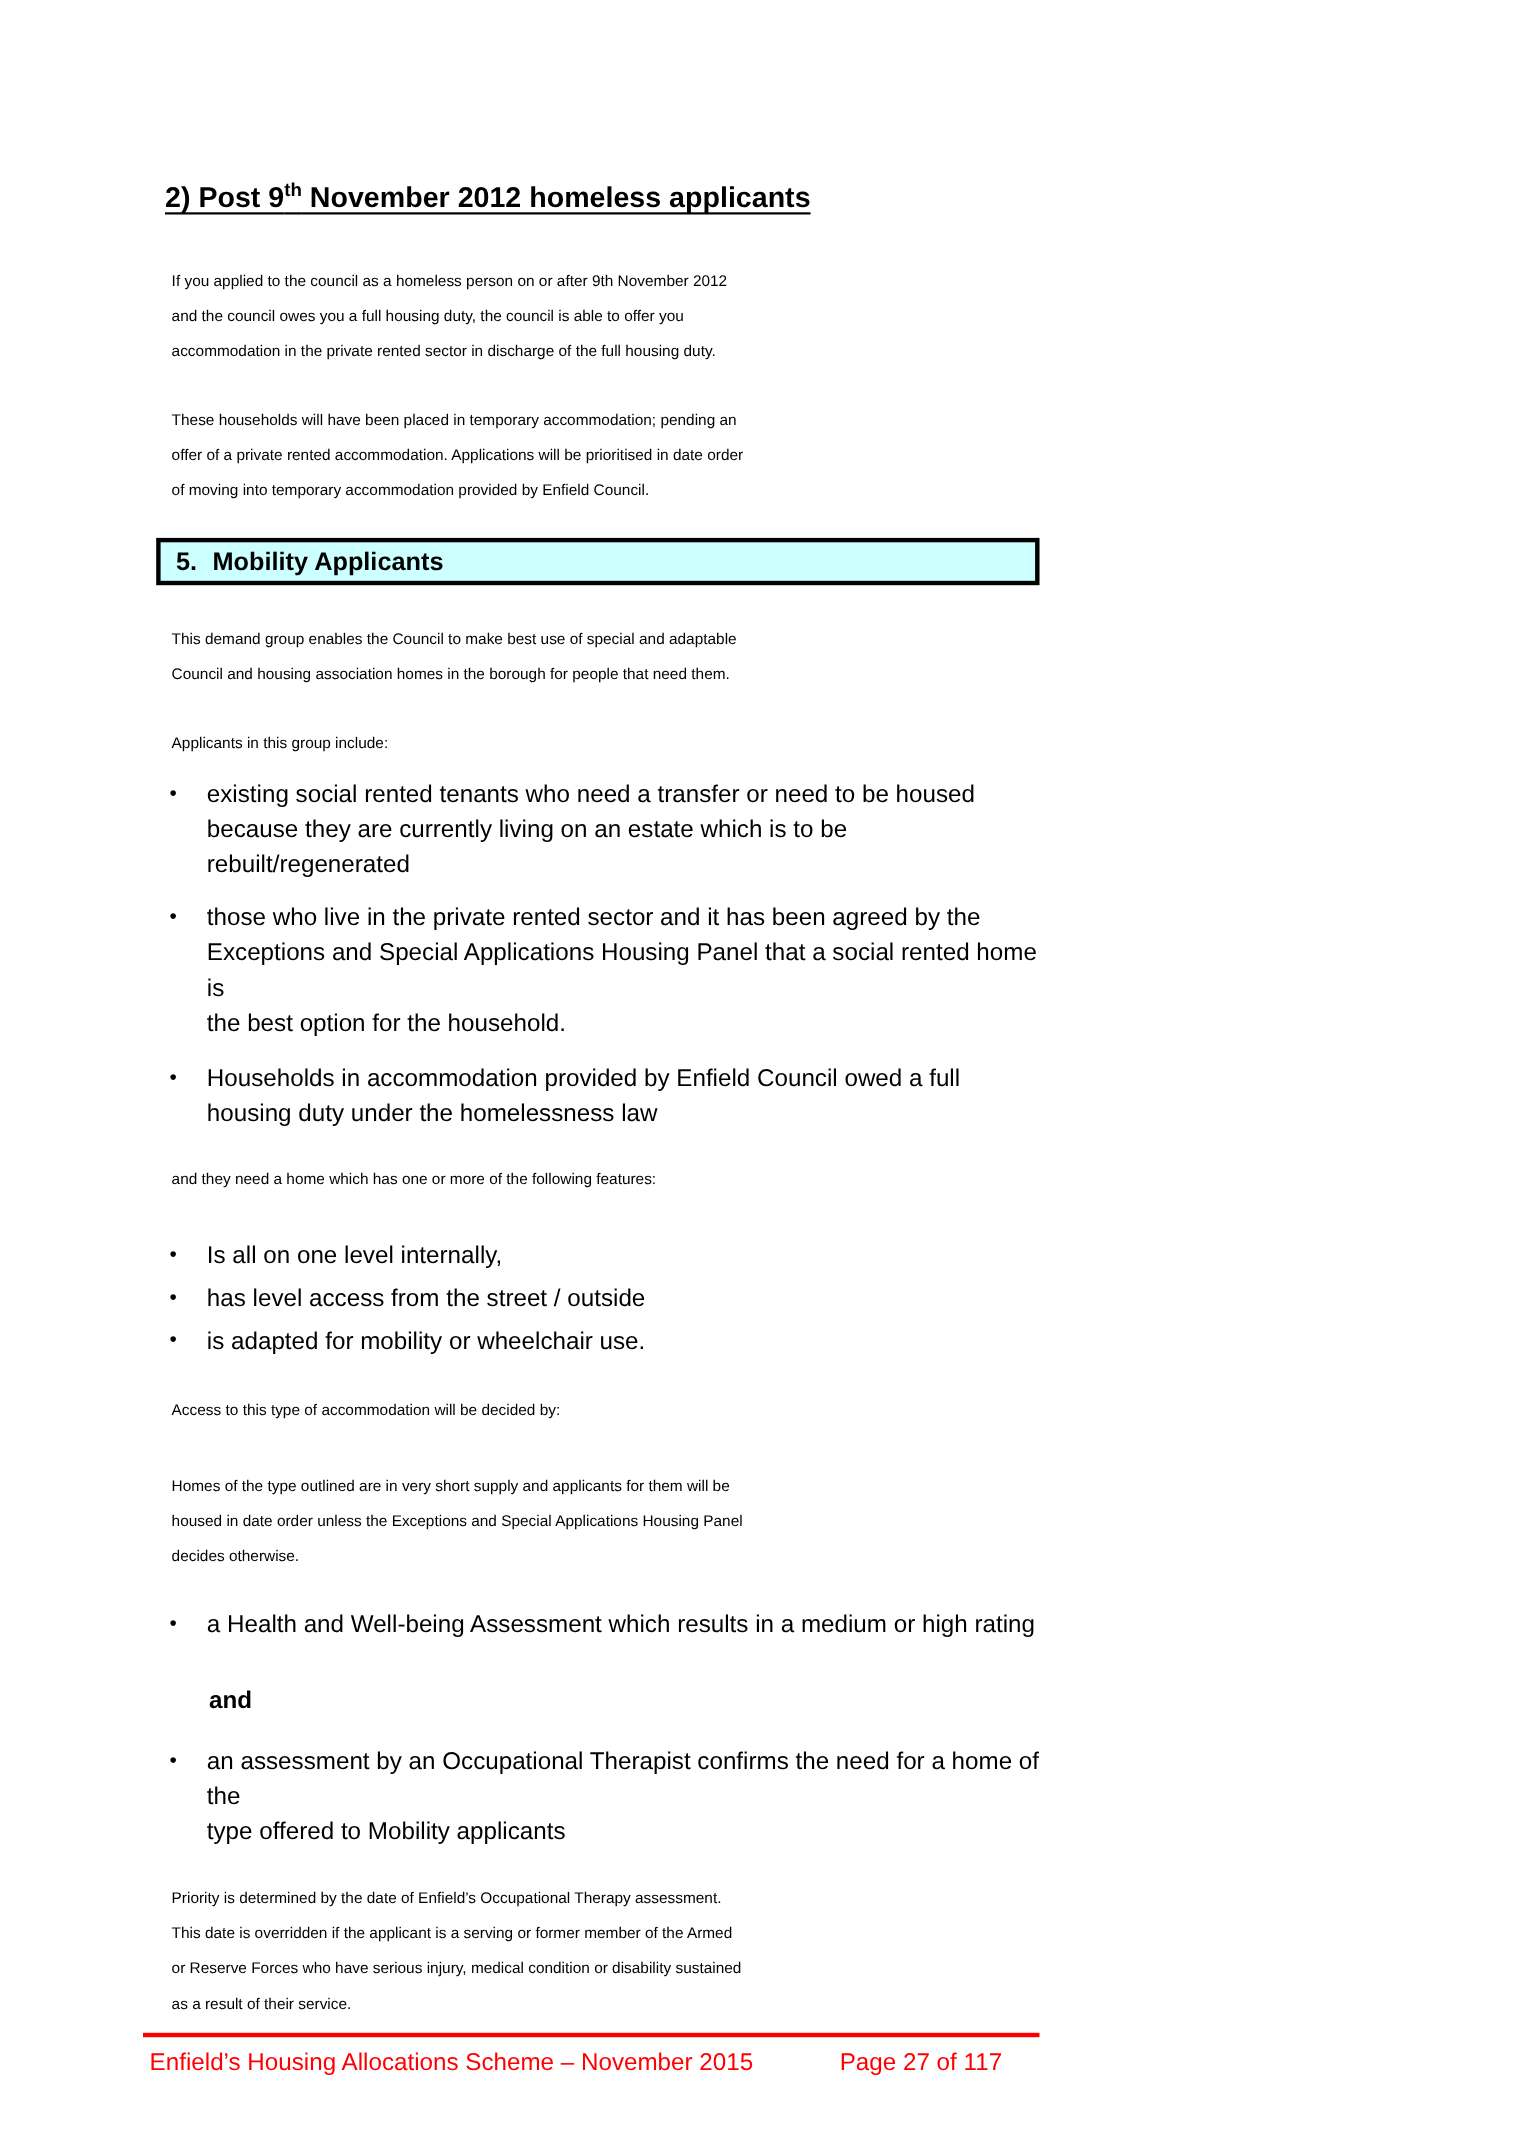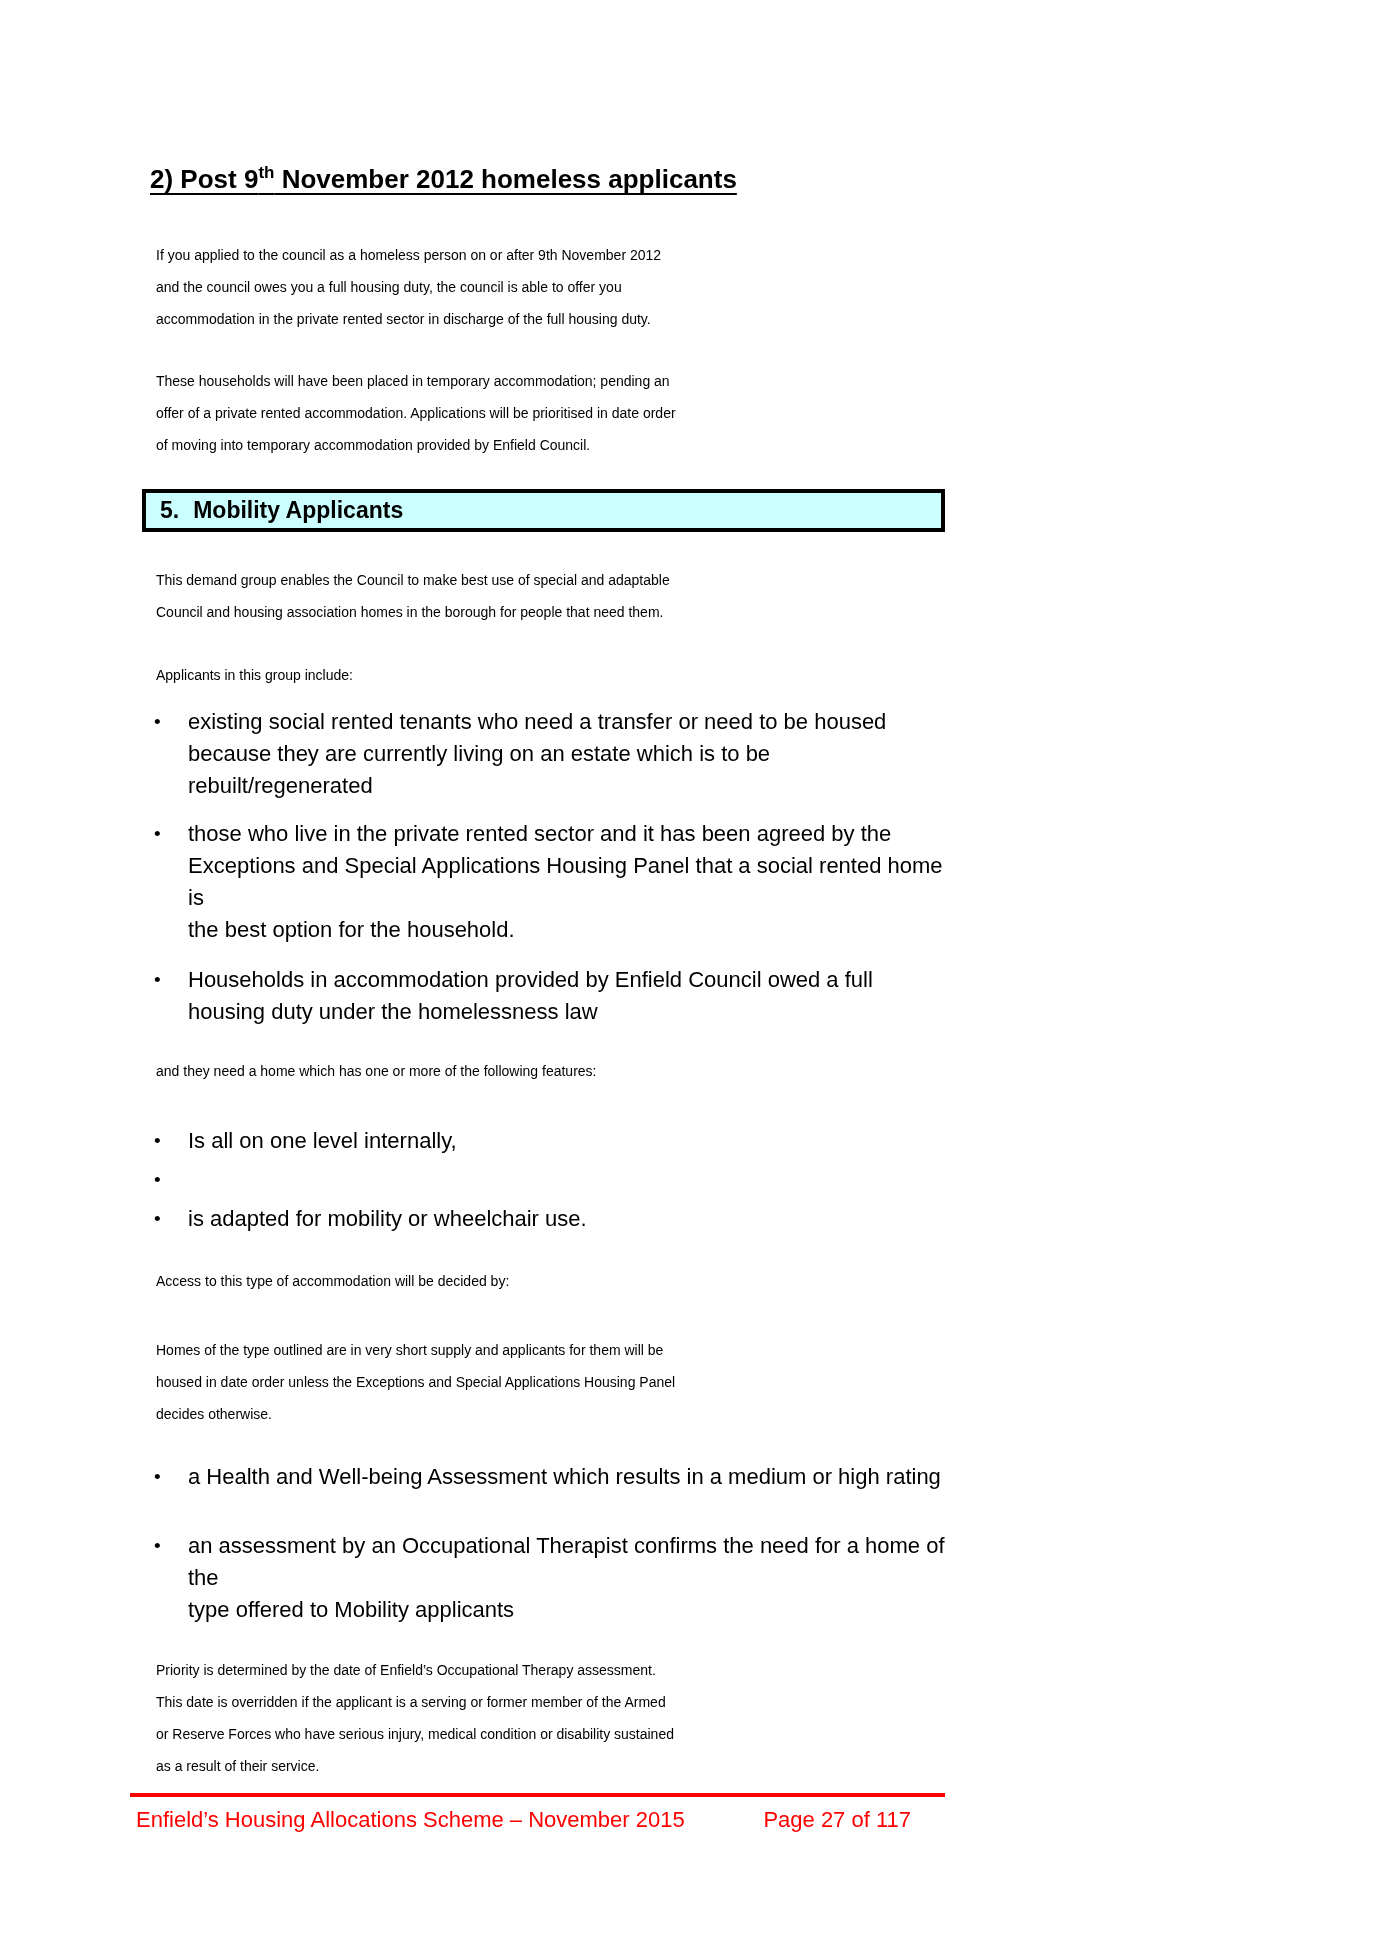--- a/index.html
+++ b/index.html
@@ -149,40 +149,42 @@
 
   <p class="para mb38">and they need a home which has one or more of the following features:</p>
 
   <ul class="bullet-list feature-list">
     <li class="bullet">
       <span class="marker">•</span>
       <span class="btext">Is all on one level internally,</span>
     </li>
     <li class="bullet">
       <span class="marker">•</span>
+      <span class="btext">has level access from the street / outside</span>
     </li>
     <li class="bullet">
       <span class="marker">•</span>
       <span class="btext">is adapted for mobility or wheelchair use.</span>
     </li>
   </ul>
 
   <p class="para mb37">Access to this type of accommodation will be decided by:</p>
 
   <p class="para mb31">Homes of the type outlined are in very short supply and applicants for them will be
 housed in date order unless the Exceptions and Special Applications Housing Panel
 decides otherwise.</p>
 
   <ul class="bullet-list">
     <li class="bullet single-bullet-health">
       <span class="marker">•</span>
       <span class="btext">a Health and Well-being Assessment which results in a medium or high rating</span>
     </li>
   </ul>
 
+  <p class="and-connector">and</p>
 
   <ul class="bullet-list">
     <li class="bullet single-bullet-ot">
       <span class="marker">•</span>
       <span class="btext">an assessment by an Occupational Therapist confirms the need for a home of the
 type offered to Mobility applicants</span>
     </li>
   </ul>
 
   <p class="para priority-para">Priority is determined by the date of Enfield’s Occupational Therapy assessment.

